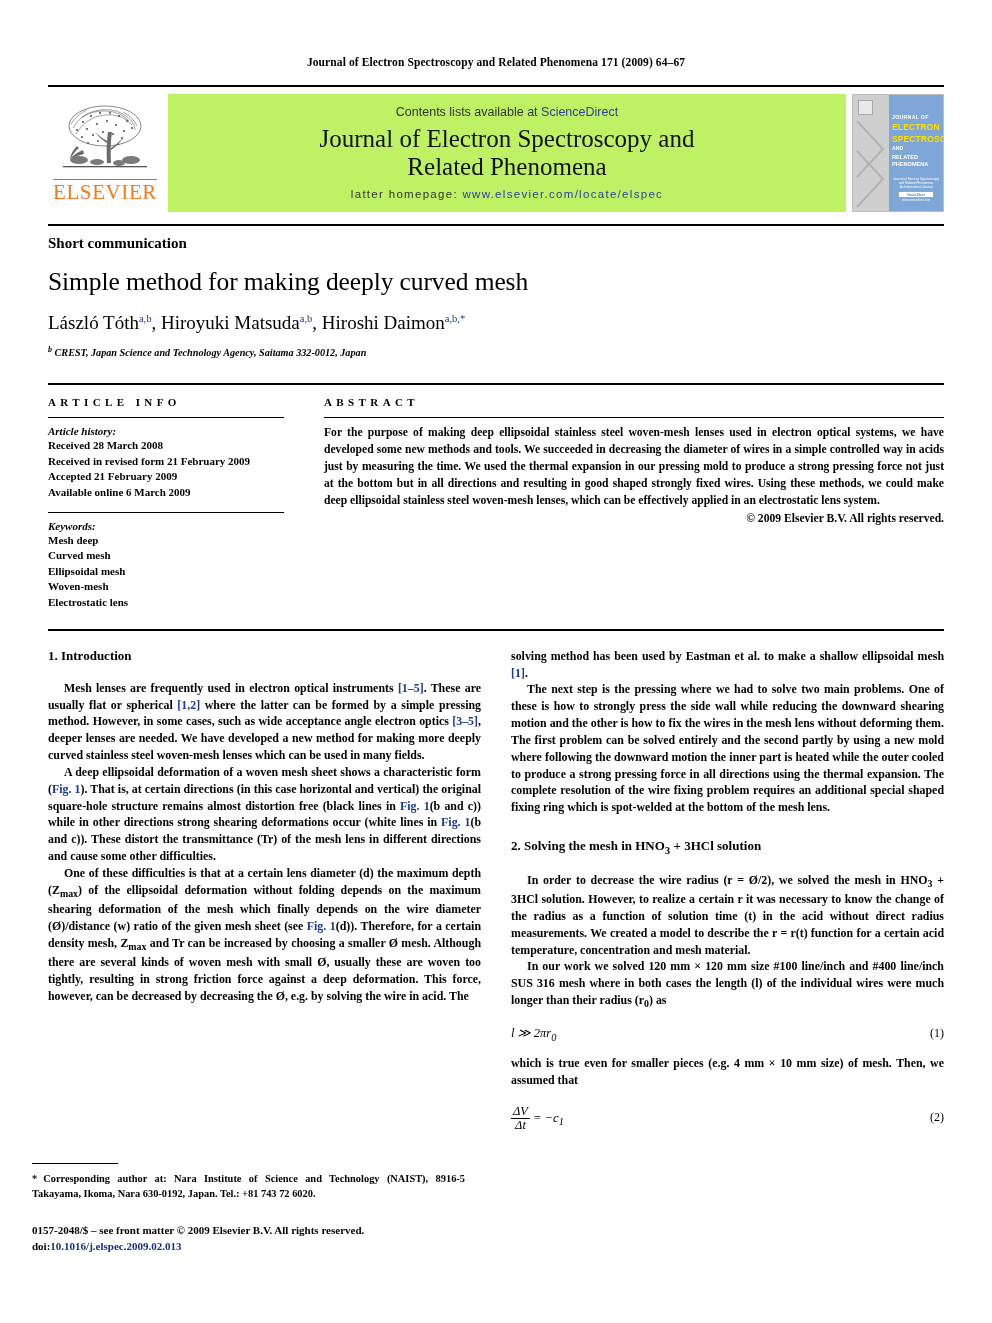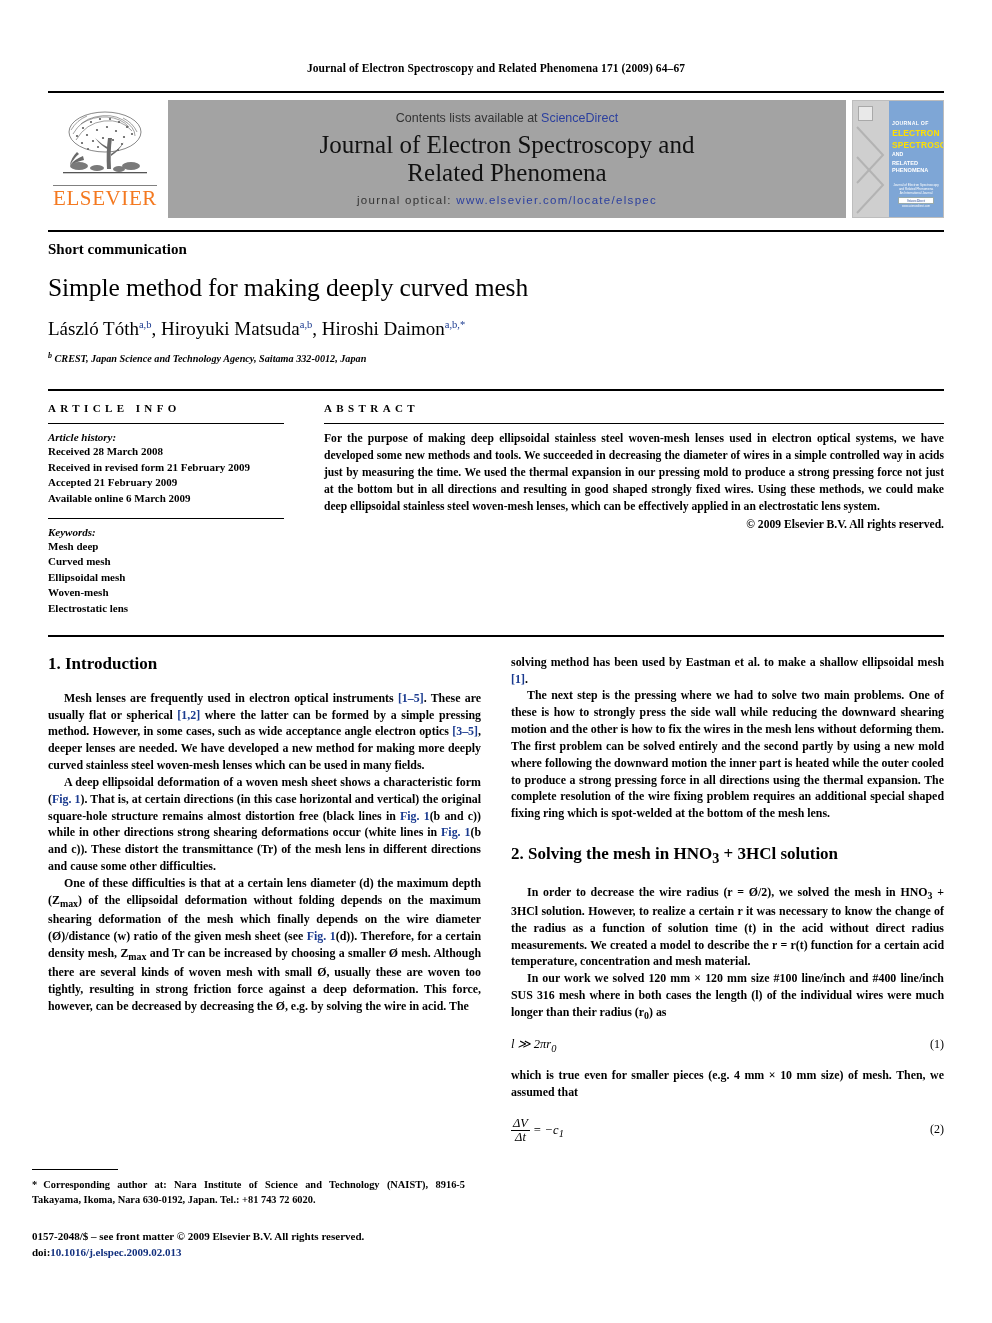--- a/index.html
+++ b/index.html
@@ -14,21 +14,20 @@
     color: #000000;
     position: relative;
     overflow: hidden;
   }
   .page {
     position: relative;
     width: 992px;
     height: 1145px;
     padding: 0;
     box-sizing: border-box;
-    margin-top: 6px;
   }
 
   
   .running-head {
     text-align: center;
     font-size: 11.5px;
     font-weight: bold;
     padding-top: 56px;
     letter-spacing: 0.1px;
   }
@@ -59,21 +58,21 @@
     letter-spacing: 0.6px;
     line-height: 1;
     margin-top: 1px;
     border-top: 1.5px solid #808080;
     padding-top: 2px;
     width: 104px;
     text-align: center;
   }
   .journal-box {
     flex: 1 1 auto;
-    background: #a3a3a3;
+    background: #bef264;
     margin-left: 6px;
     margin-right: 6px;
     display: flex;
     flex-direction: column;
     align-items: center;
     justify-content: center;
     padding: 4px 0 6px 0;
   }
   .contents-line {
     font-family: "Liberation Sans", sans-serif;
@@ -267,21 +266,21 @@
 
   
   .body-cols {
     margin: 17px 48px 0 48px;
     display: flex;
     gap: 30px;
     position: relative;
   }
   .bcol { width: 433px; flex: 0 0 433px; position: relative; }
   h2.secnum {
-    font-size: 17px;
+    font-size: 13px;
     font-weight: bold;
     margin: 0 0 16px 0;
   }
   h2.secnum.spaced { margin-top: 22px; }
   p.bodyp {
     font-size: 11.9px;
     font-weight: bold;
     line-height: 1.415;
     text-align: justify;
     margin: 0;
@@ -400,21 +399,21 @@
 
     <div class="journal-box">
       <div class="contents-line">
         <span>Contents lists available at </span><span class="sd">ScienceDirect</span>
       </div>
       <div class="journal-name">
         <div>Journal of Electron Spectroscopy and</div>
         <div>Related Phenomena</div>
       </div>
       <div class="homepage-line">
-        <span>journal optical: </span><span class="url">www.elsevier.com/locate/elspec</span>
+        <span>latter homepage: </span><span class="url">www.elsevier.com/locate/elspec</span>
       </div>
     </div>
 
     <div class="cover-thumb">
       <div class="cover-grayband"></div>
       <svg width="40" height="130" viewBox="0 0 40 130" style="position:absolute;left:0;top:8px;">
         <g fill="none" stroke="#b3b3b3" stroke-width="2">
           <polyline points="4,18 30,46 4,74"></polyline>
           <polyline points="4,48 30,76 4,104"></polyline>
         </g>

